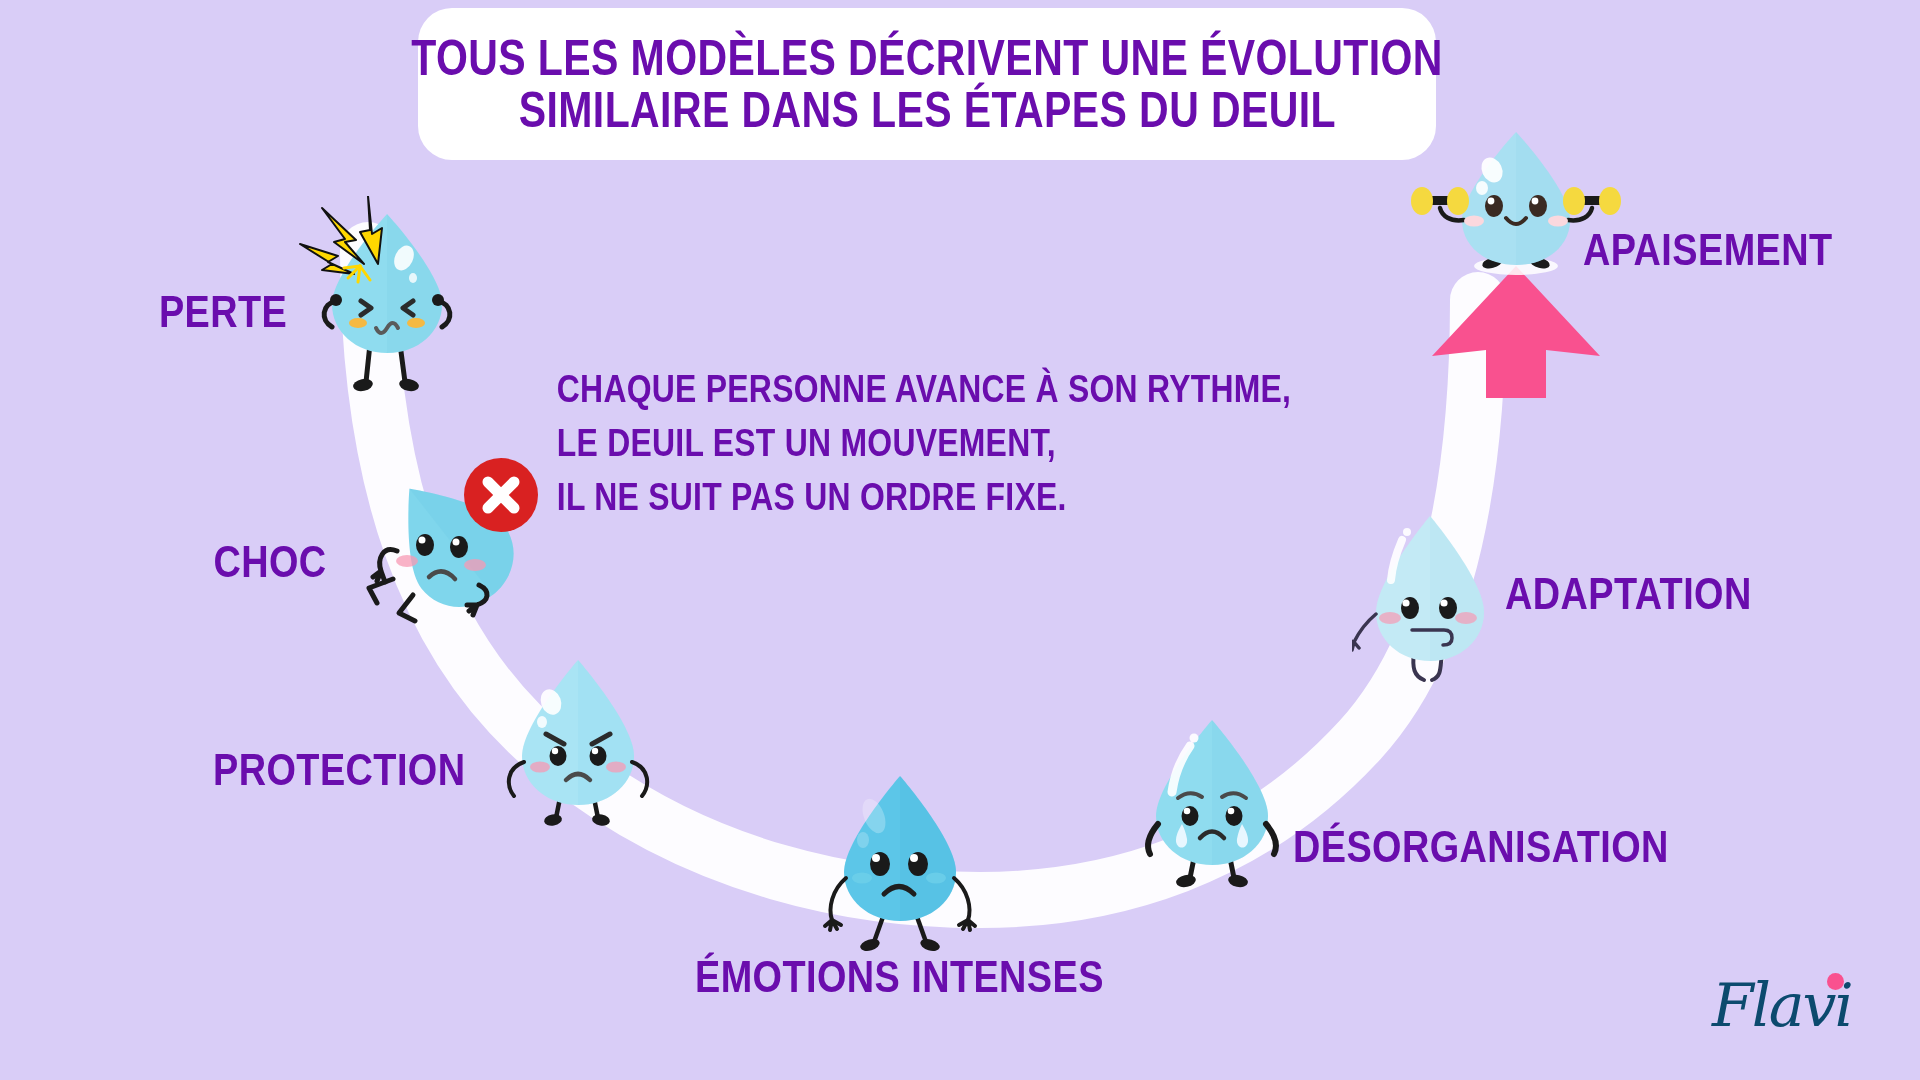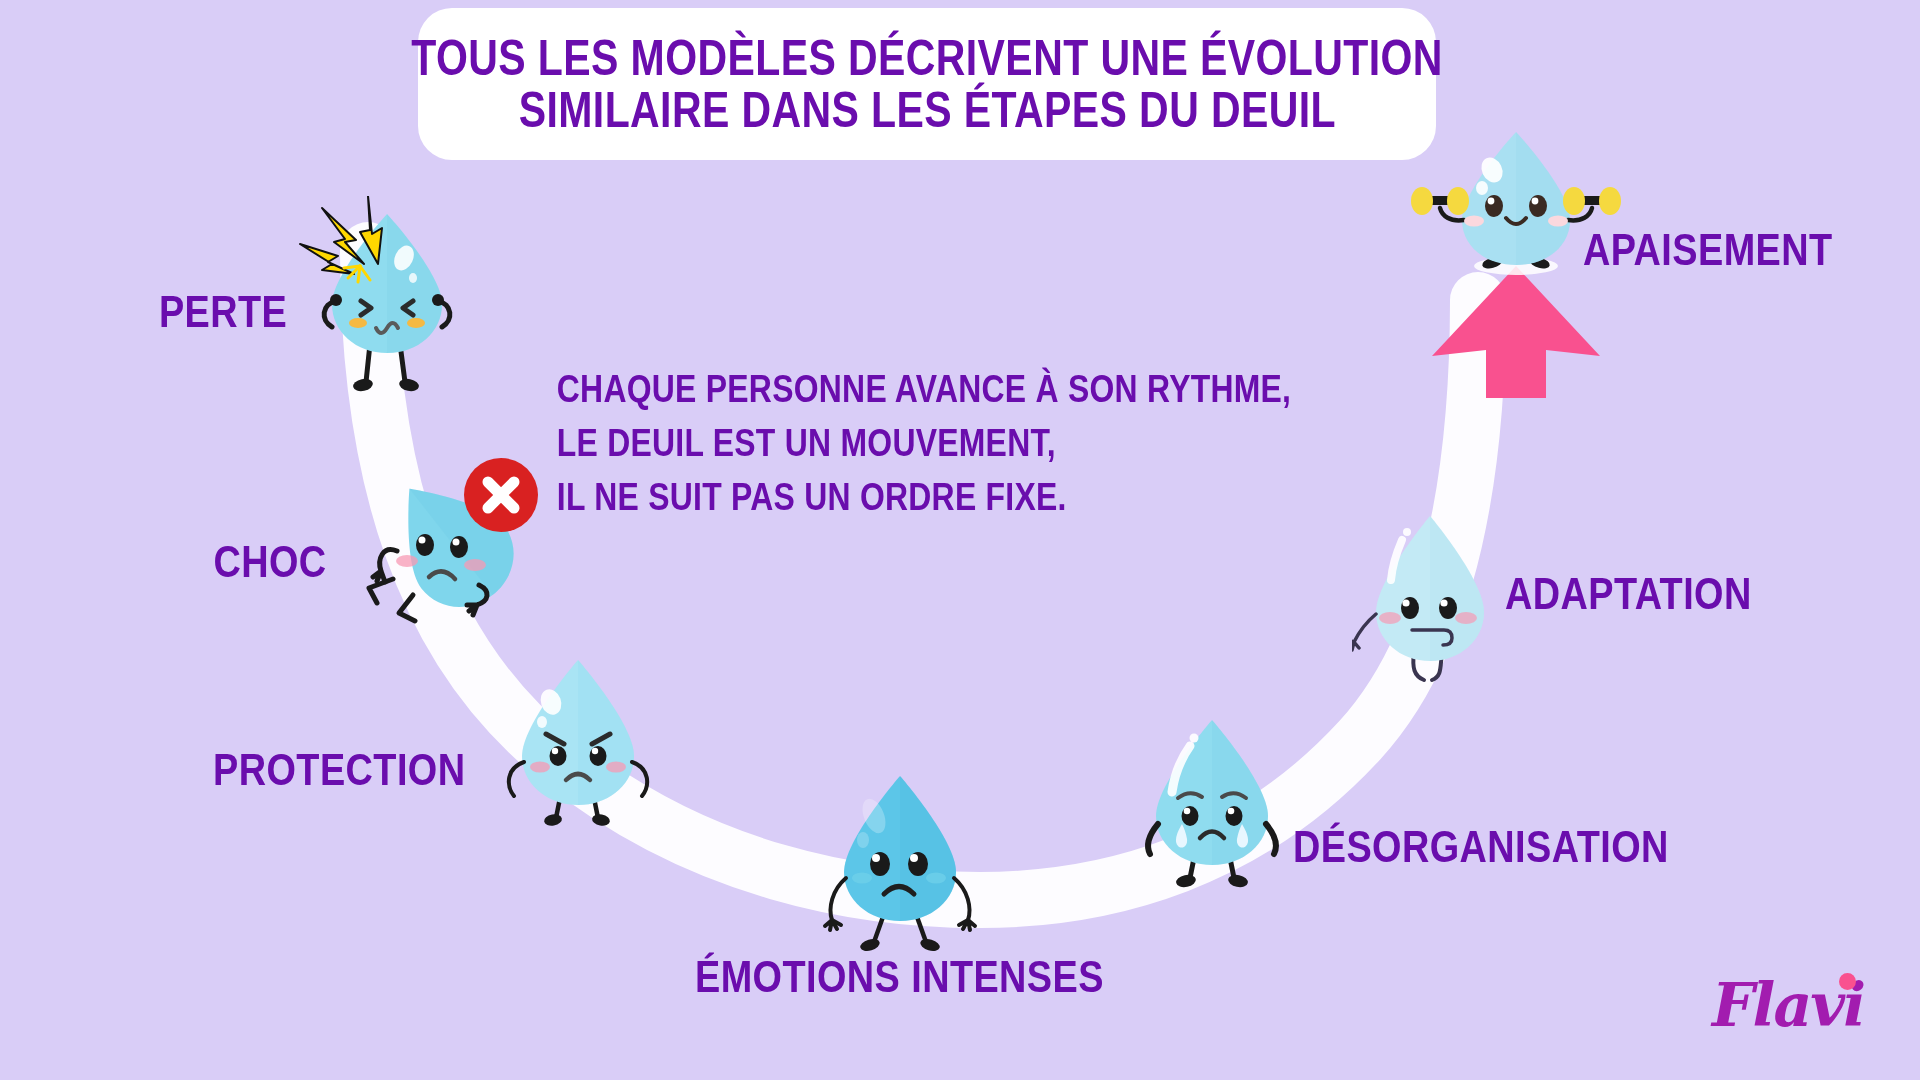--- a/index.html
+++ b/index.html
@@ -122,23 +122,23 @@
   
   #logo {
     position: absolute;
     left: 1712px;
     top: 975px;
     z-index: 45;
   }
   #logo-text {
     font-family: "DejaVu Serif", serif;
     font-style: italic;
-    font-weight: bold;
+    font-weight: normal;
     font-size: 60px;
-    color: #a21caf;
+    color: #0c4a6e;
     line-height: 1;
     letter-spacing: -2px;
   }
   #logo-dot {
     position: absolute;
     right: 8px;
     top: -2px;
     width: 17px;
     height: 17px;
     border-radius: 50%;

